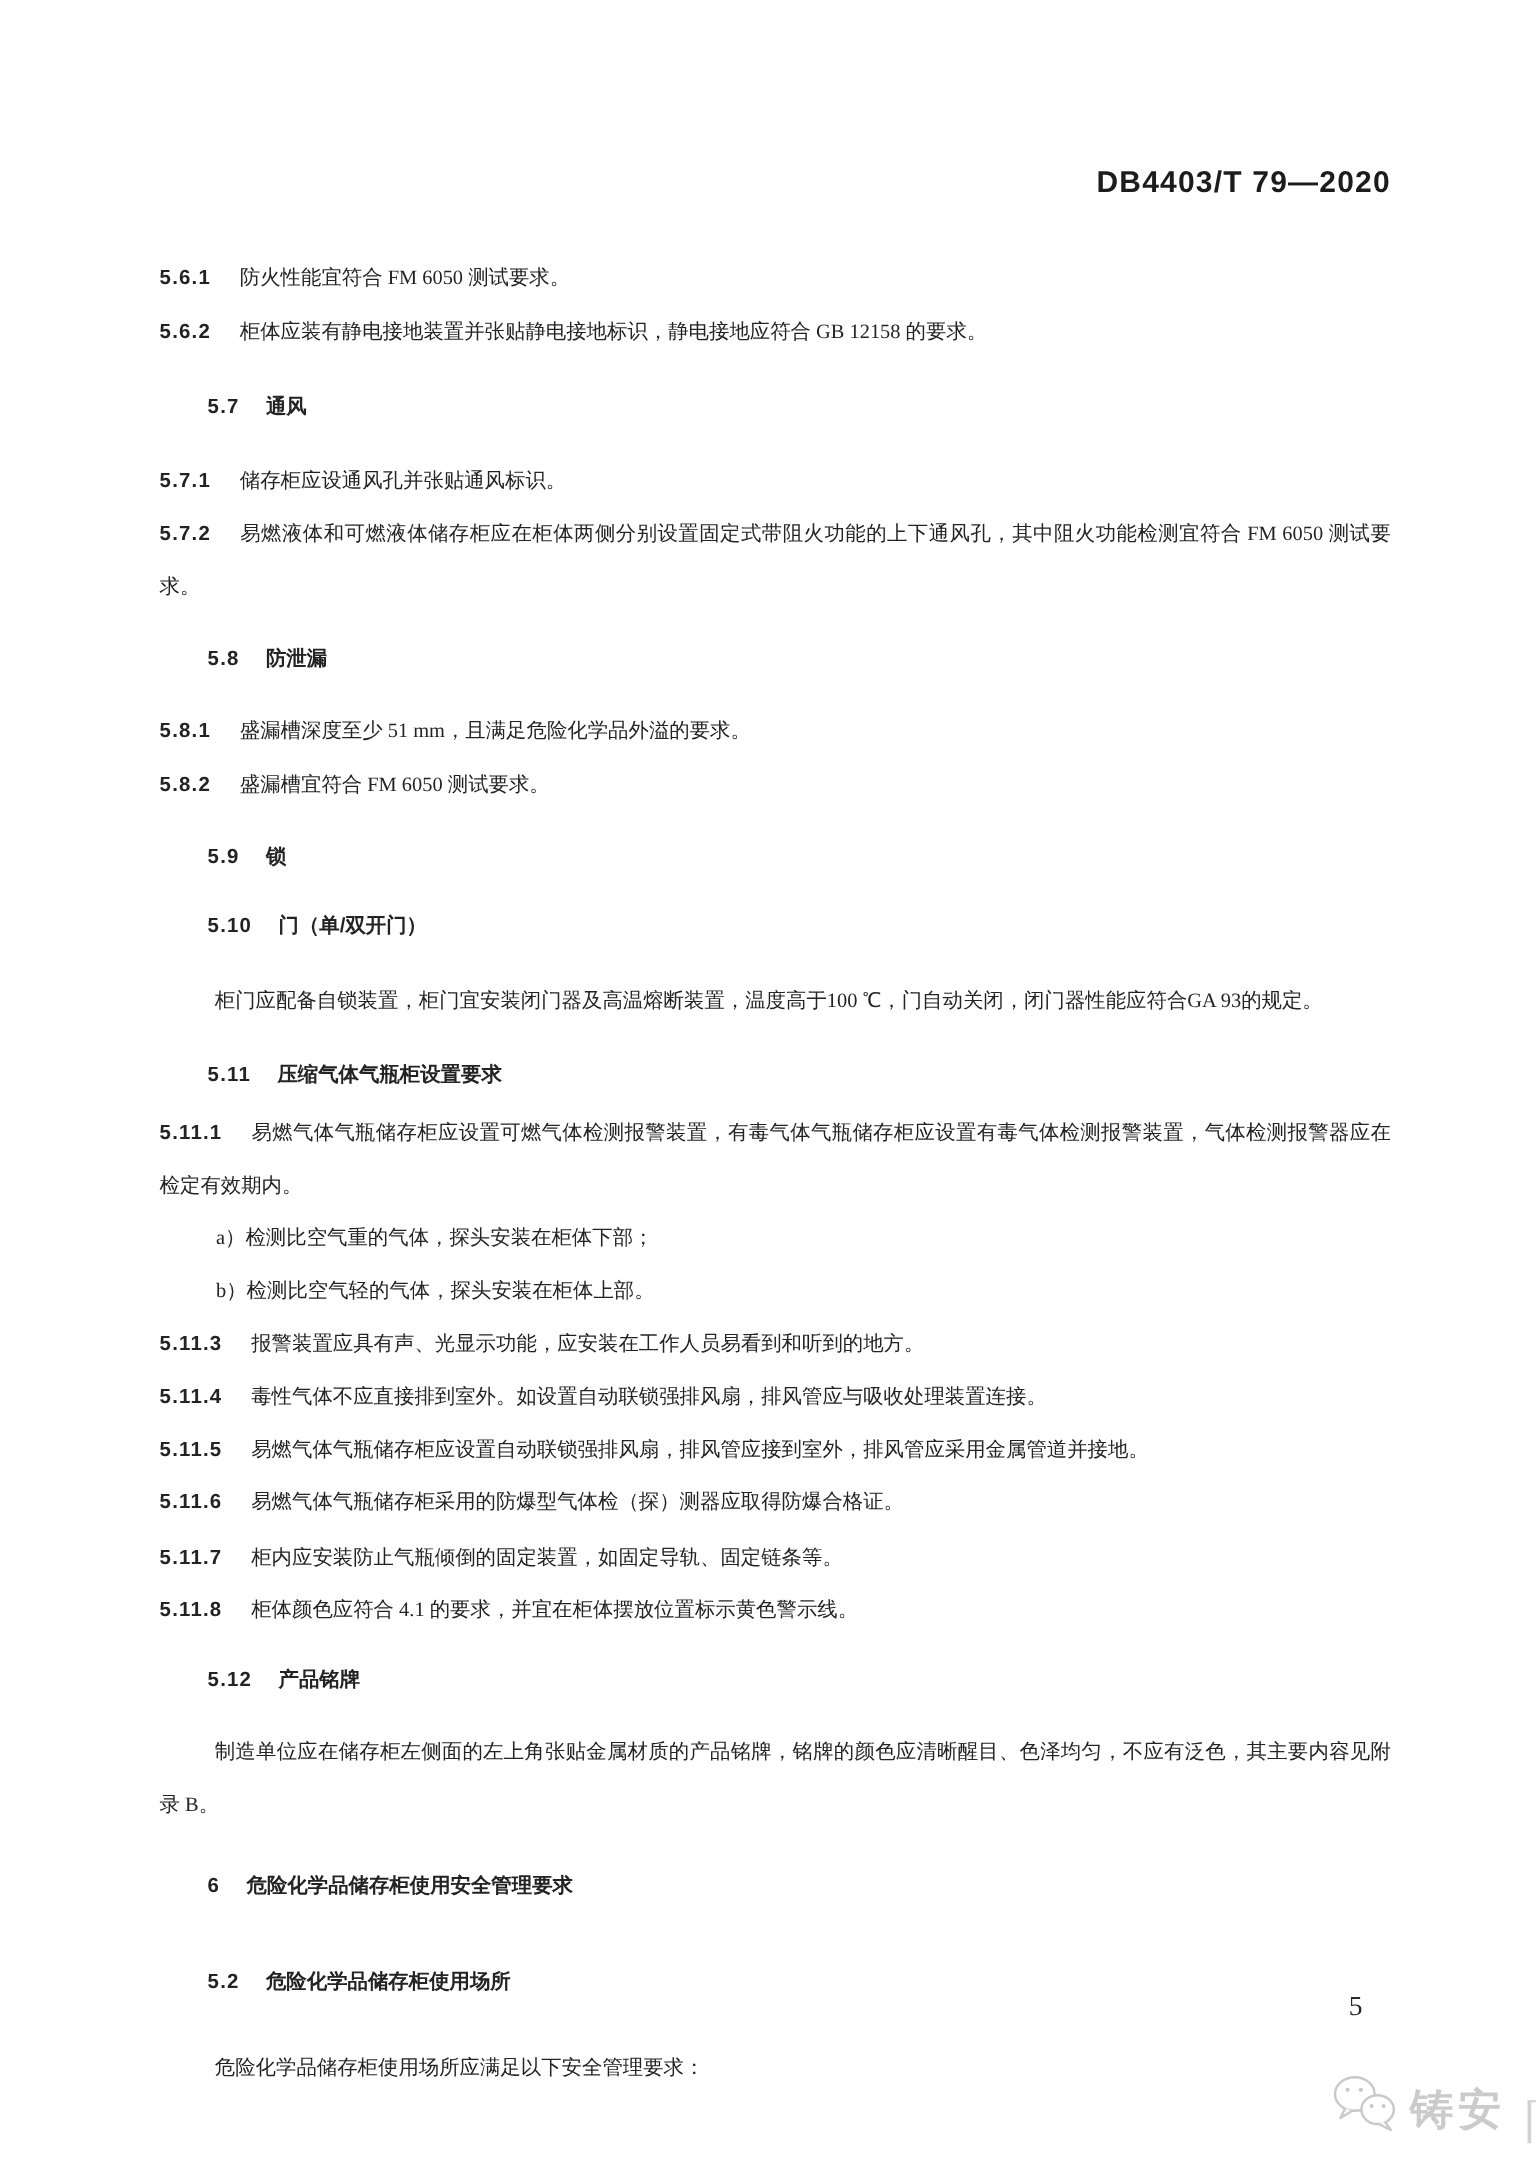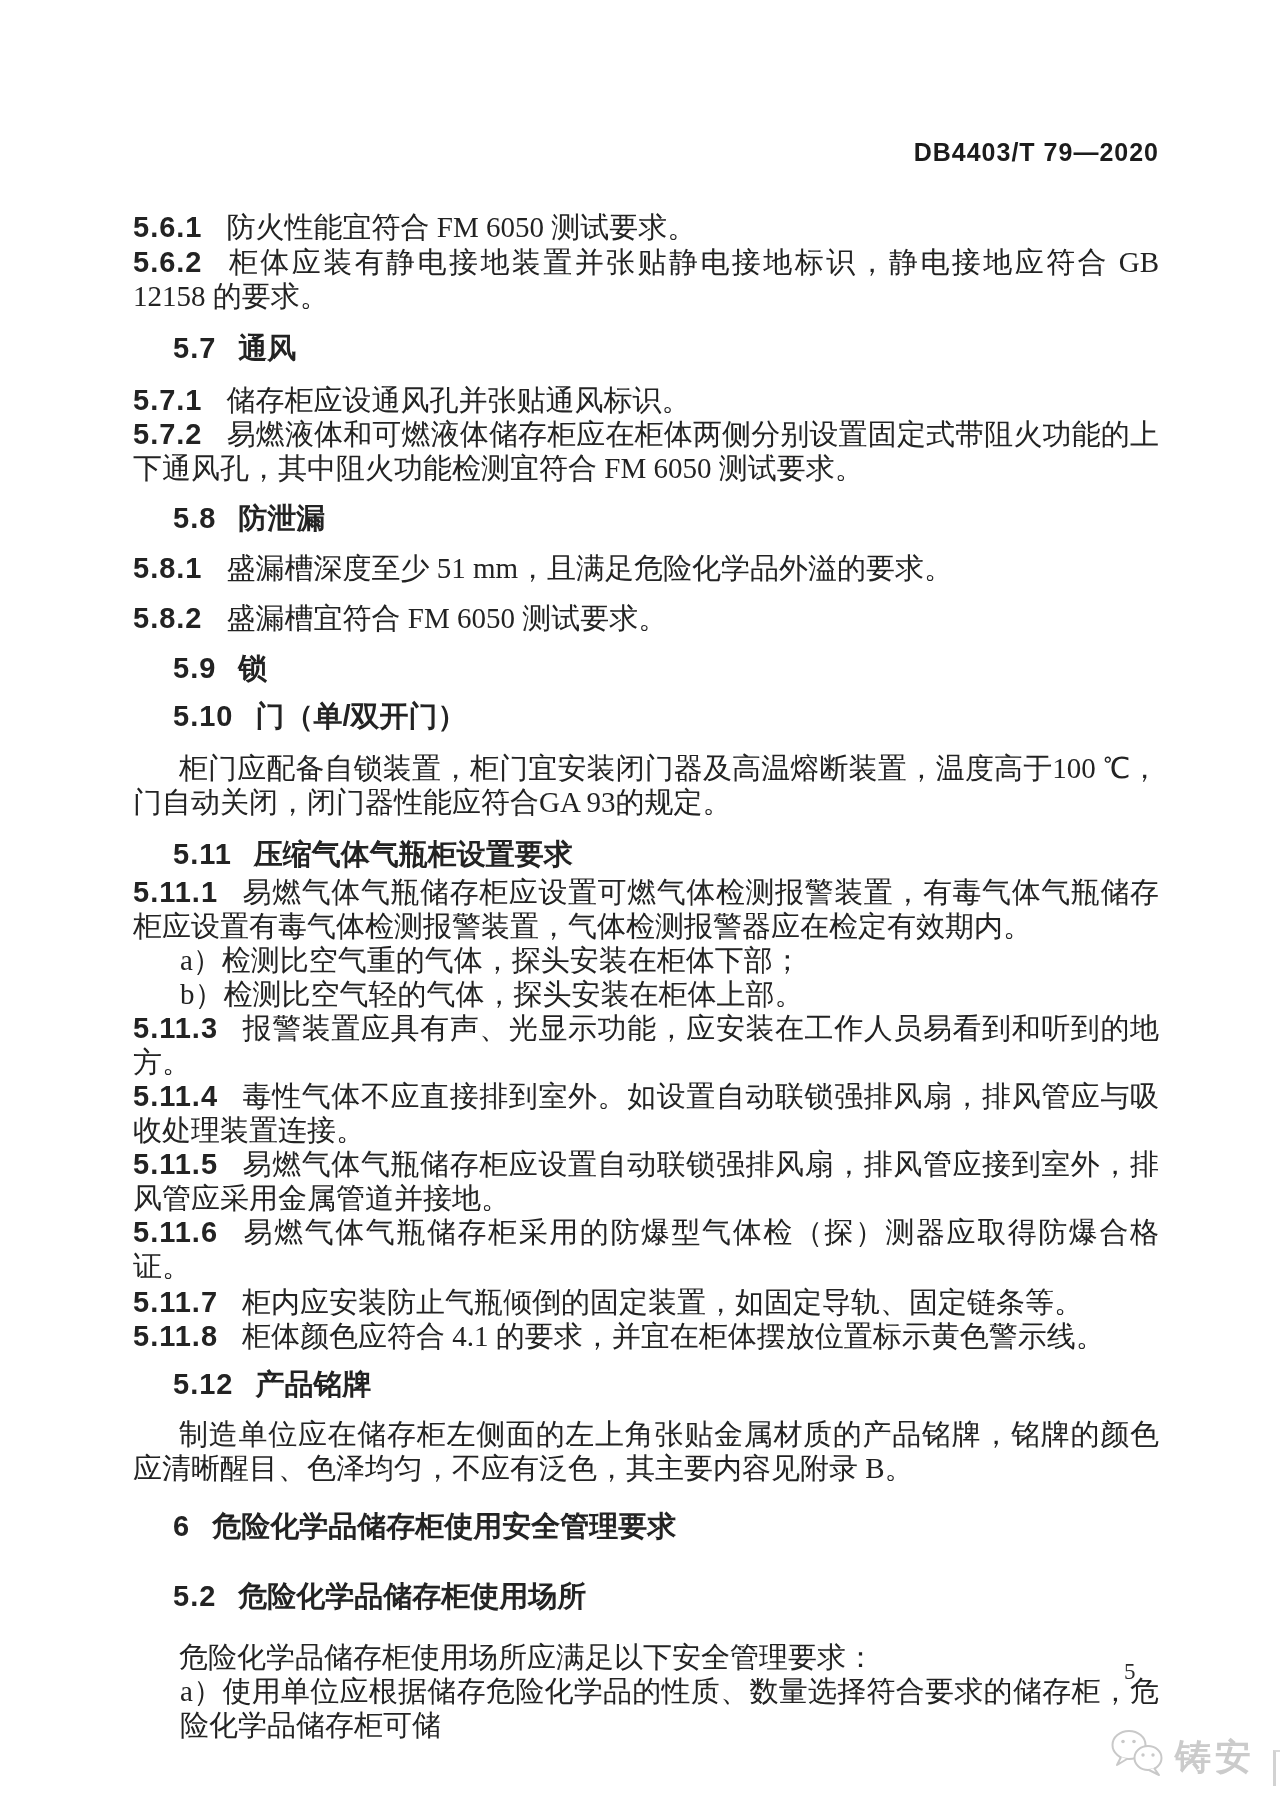--- a/index.html
+++ b/index.html
@@ -15,21 +15,21 @@
 
   .doc-header {
     position:absolute; top:138px; right:121px;
     font-family:"Liberation Sans", sans-serif;
     font-weight:bold; font-size:25px; letter-spacing:1px;
     color:#1c1c1c; white-space:nowrap;text-align:center;
   }
 
   .content {
     position:absolute; left:133px; top:210px; width:1026px;
-    font-size:29px; line-height:34px;
+    font-size:17px; line-height:44px;
     text-align:justify;
     color:#232323;
   }
 
   .clause { margin:0; }
   .cnum {
     font-family:"Liberation Sans", sans-serif;
     font-weight:bold; letter-spacing:1px;
     margin-right:24px;
   }
@@ -79,21 +79,21 @@
     <div class="heading" style="margin-top:18px"><span class="hnum">5.7</span><span>通风</span></div>
 
     <div class="clause" style="margin-top:18px"><span class="cnum">5.7.1</span><span>储存柜应设通风孔并张贴通风标识。</span></div>
 
     <div class="clause"><span class="cnum">5.7.2</span><span>易燃液体和可燃液体储存柜应在柜体两侧分别设置固定式带阻火功能的上下通风孔，其中阻火功能检测宜符合 FM 6050 测试要求。</span></div>
 
     <div class="heading" style="margin-top:16px"><span class="hnum">5.8</span><span>防泄漏</span></div>
 
     <div class="clause" style="margin-top:16px"><span class="cnum">5.8.1</span><span>盛漏槽深度至少 51 mm，且满足危险化学品外溢的要求。</span></div>
 
-    <div class="clause" style="margin-top:16px"><span class="cnum">5.8.2</span><span>盛漏槽宜符合 FM 6050 测试要求。</span></div>
+    <div class="clause" style="margin-top:1px"><span class="cnum">5.8.2</span><span>盛漏槽宜符合 FM 6050 测试要求。</span></div>
 
     <div class="heading" style="margin-top:16px"><span class="hnum">5.9</span><span>锁</span></div>
 
 
     <div class="heading" style="margin-top:14px"><span class="hnum">5.10</span><span>门（单/双开门）</span></div>
 
     <div class="para" style="margin-top:18px">柜门应配备自锁装置，柜门宜安装闭门器及高温熔断装置，温度高于100 ℃，门自动关闭，闭门器性能应符合GA 93的规定。</div>
 
     <div class="heading" style="margin-top:18px"><span class="hnum">5.11</span><span>压缩气体气瓶柜设置要求</span></div>
 
@@ -119,21 +119,20 @@
     <div class="heading" style="margin-top:14px"><span class="hnum">5.12</span><span>产品铭牌</span></div>
 
     <div class="para" style="margin-top:16px">制造单位应在储存柜左侧面的左上角张贴金属材质的产品铭牌，铭牌的颜色应清晰醒目、色泽均匀，不应有泛色，其主要内容见附录 B。</div>
 
     <div class="heading" style="margin-top:24px"><span class="hnum">6</span><span>危险化学品储存柜使用安全管理要求</span></div>
 
     <div class="heading" style="margin-top:36px"><span class="hnum">5.2</span><span>危险化学品储存柜使用场所</span></div>
 
     <div class="para" style="margin-top:27px">危险化学品储存柜使用场所应满足以下安全管理要求：</div>
 
-    <div class="listitem">a）使用单位应根据储存危险化学品的性质、数量选择符合要求的储存柜，危险化学品储存柜可储</div>
 
   </div>
 
   <div class="page-number">5</div>
 
   <div class="watermark">
     <span>
       <svg width="56" height="50" viewBox="0 0 56 50">
         <ellipse cx="19" cy="17" rx="16.5" ry="14" fill="#ffffff" stroke="#c9c9c9" stroke-width="2"></ellipse>
         <path d="M11,29 L7,37 L17,31" fill="#ffffff" stroke="#c9c9c9" stroke-width="2" stroke-linejoin="round"></path>

